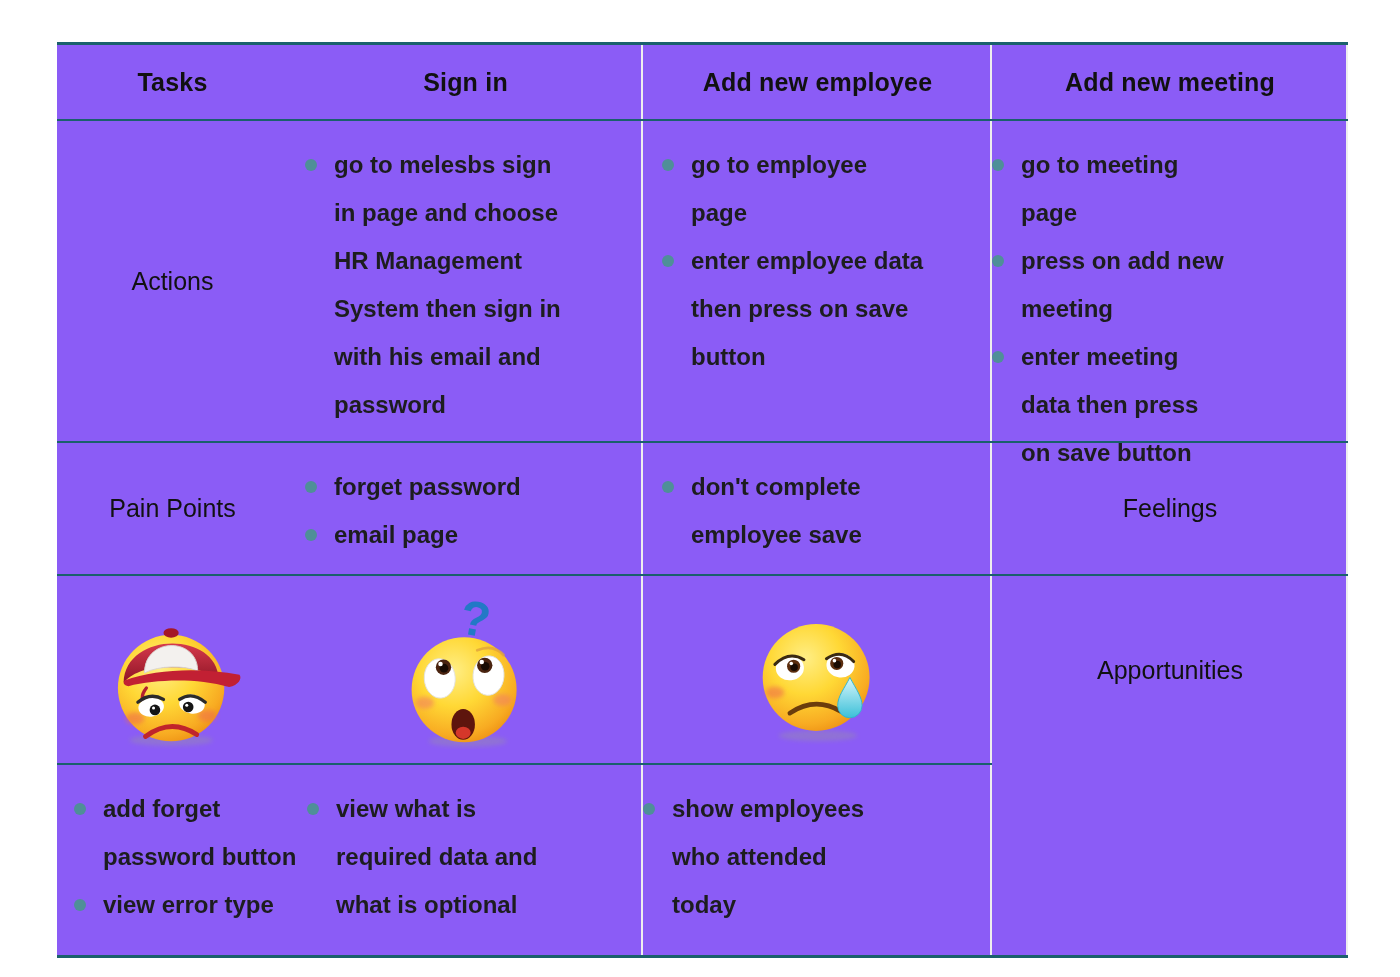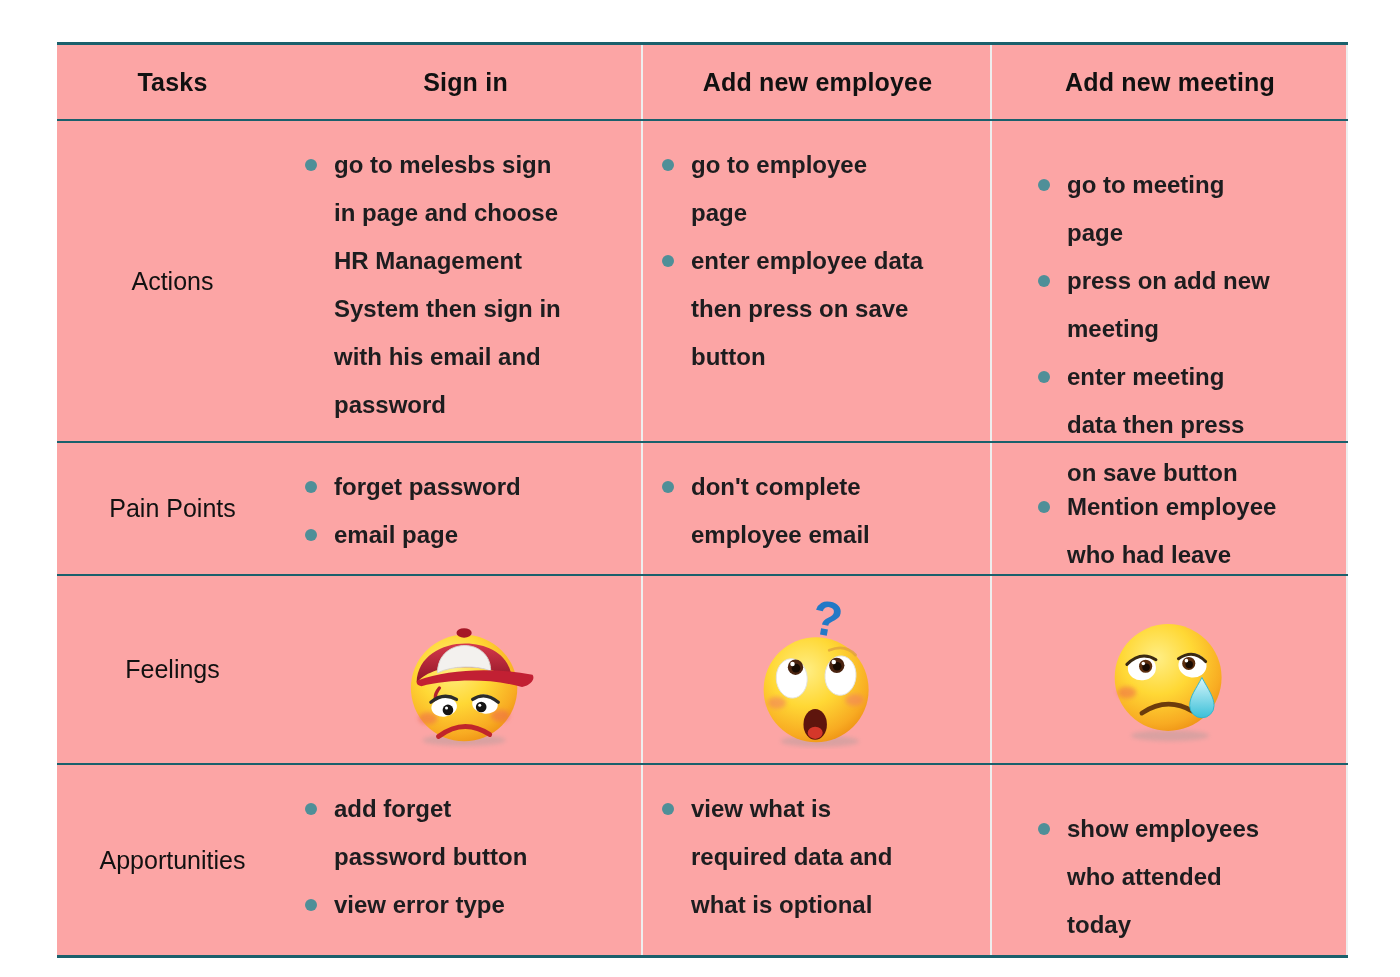--- a/index.html
+++ b/index.html
@@ -18,37 +18,37 @@
     width:1400px;height:977px;position:relative;overflow:hidden;
     font-family:"Liberation Sans", sans-serif;color:var(--text);
   }
   .journey{
     position:absolute;left:57px;top:42px;width:1291px;
     display:grid;
     grid-template-columns:231px 355px 349px 356px;
     grid-template-rows:76px 322px 133px 189px 190px;
     border-top:3px solid var(--teal-line);
     border-bottom:3px solid var(--teal-line);
-    background:#fca5a5;
+    background:#8b5cf6;
   }
   .vline{position:absolute;top:0;bottom:0;width:2px;background:var(--faint-divider);z-index:0;}
   .vline.v1{left:584px;}
   .vline.v2{left:933px;}
   .vline.v3{right:0px;}
   .cell{position:relative;z-index:1;}
   .rb{border-bottom:2px solid var(--teal-line);}
   .head{display:flex;align-items:center;justify-content:center;
     font-size:25px;font-weight:700;color:#111;letter-spacing:.2px;}
   .rowlabel{display:flex;align-items:center;justify-content:center;
     font-size:25px;font-weight:400;color:#111;}
   .content{padding-top:20px;font-size:24px;line-height:48px;}
   .content .inner{width:262px;}
   .c2{padding-left:17px;}
   .c3{padding-left:19px;}
-  .c4{padding-left:46px;margin-top:20px;}
+  .c4{}
   .c4 .inner{width:242px;}
   ul.bullets{list-style:none;}
   ul.bullets li{position:relative;padding-left:29px;font-weight:bold;}
   ul.bullets li::before{
     content:"";position:absolute;left:0;top:18px;width:12px;height:12px;
     border-radius:50%;background:var(--bullet);
   }
   .feel{display:flex;align-items:center;justify-content:center;}
   .feel svg{display:block;}
 </style>
@@ -87,26 +87,21 @@
 
   <div class="cell rowlabel rb">Pain Points</div>
   <div class="cell content c2 rb">
     <ul class="bullets inner">
       <li>forget password</li>
       <li>email page</li>
     </ul>
   </div>
   <div class="cell content c3 rb">
     <ul class="bullets inner">
-      <li>don't complete employee email</li>
-    </ul>
-  </div>
-  <div class="cell content c4 rb">
-    <ul class="bullets inner">
-      <li>Mention employee who had leave</li>
+      <li>don't complete employee save</li>
     </ul>
   </div>
 
   <div class="cell rowlabel rb">Feelings</div>
 
   <div class="cell feel rb">
     <svg width="152" height="158" viewBox="0 0 160 166" role="img" aria-label="sad-face-with-red-cap">
       <defs>
         <radialGradient id="f1" cx="40%" cy="32%" r="75%">
           <stop offset="0%" stop-color="#ffee85"></stop>

